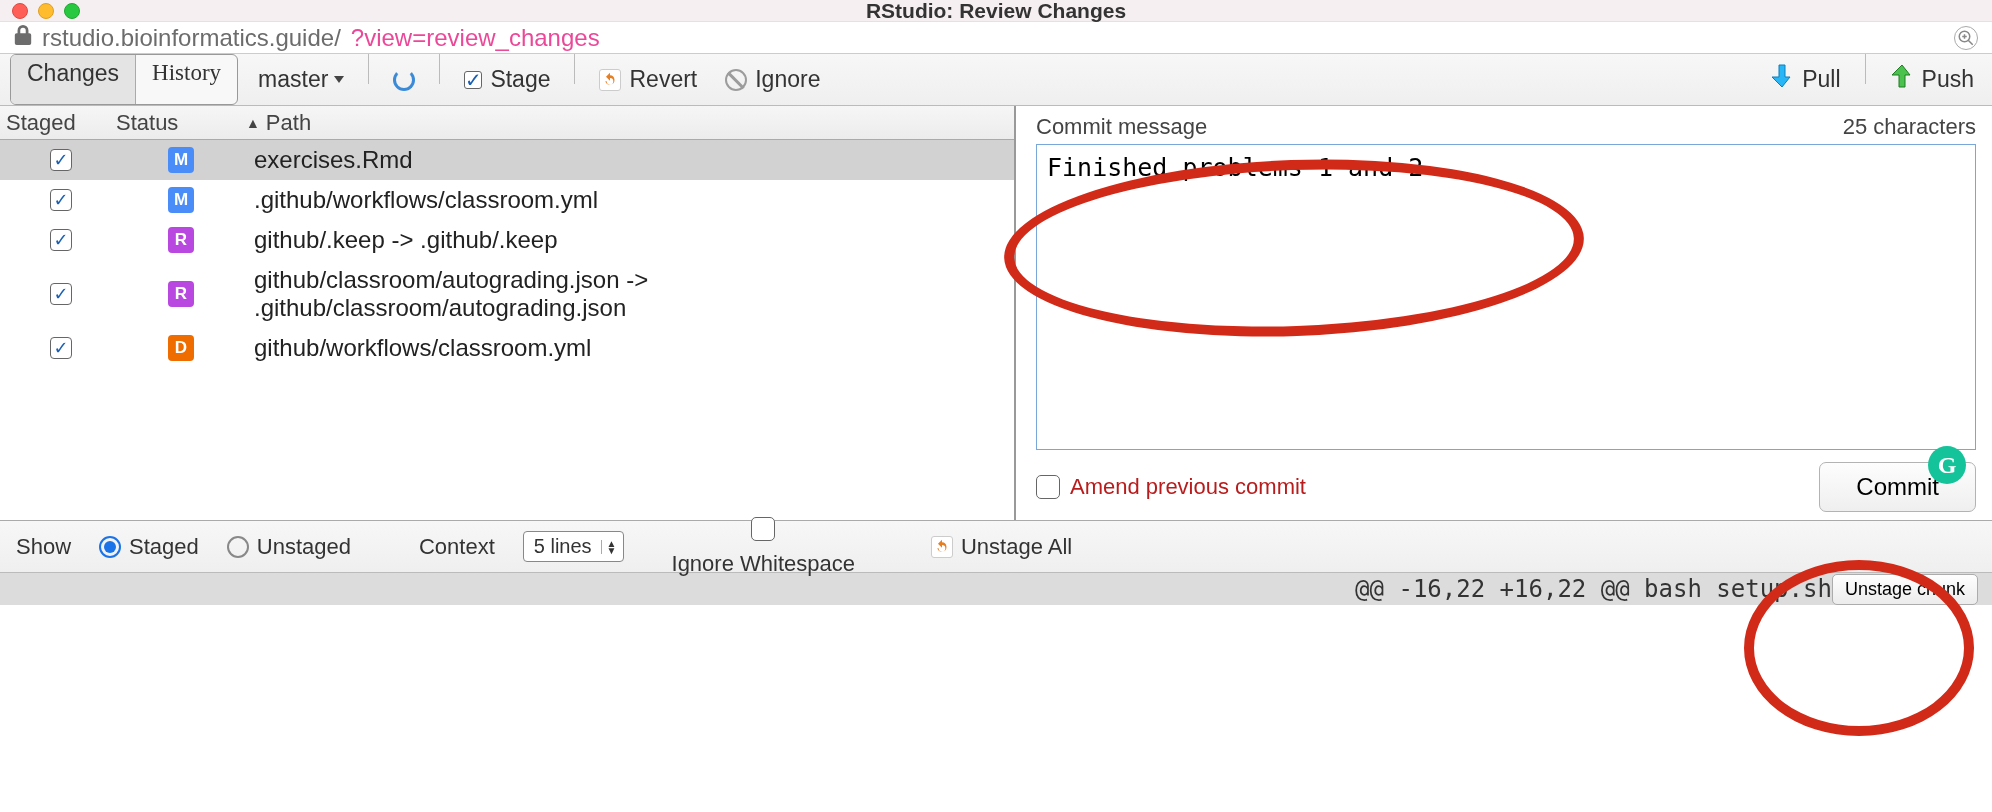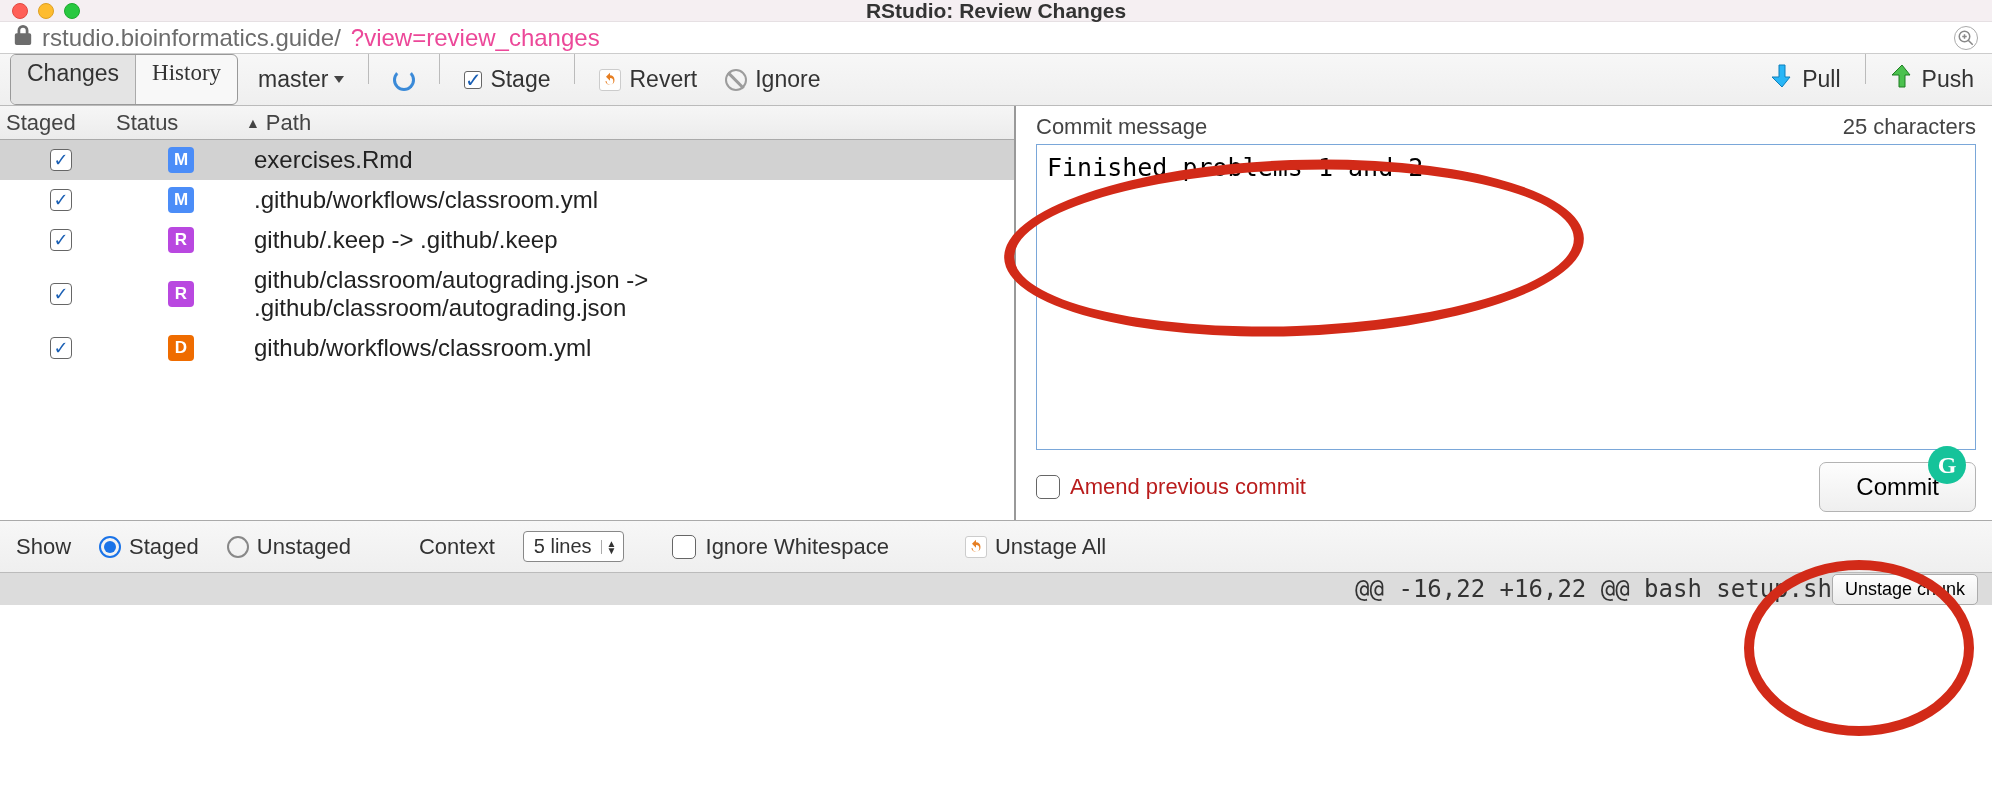--- a/index.html
+++ b/index.html
@@ -406,21 +406,21 @@
     <span>Unstaged</span>
   </label>
   <span style="margin-left:40px;">Context</span>
   <div class="context-sel">
     <span>5 lines</span>
     <span class="context-arrows">
         <span>▲</span>
         <span>▼</span>
       </span>
   </div>
-  <label style="display:flex;align-items:center;gap:10px;margin-left:20px;">
+  <label style="display:flex;align-items:center;gap:10px;margin-left:20px;flex-direction:column;">
     <span class="cb" style="width:24px;height:24px;border:1.5px solid #666;border-radius:5px;background:#fff;display:inline-block;"></span>
     <span>Ignore Whitespace</span>
   </label>
   <div class="tool-btn" style="margin-left:40px;">
     <span class="icon-revert">
       <svg viewBox="0 0 24 24">
           <path fill="#e67e22" d="M12 5V1L6 7l6 6V9a5 5 0 1 1-5 5H5a7 7 0 1 0 7-9Z"></path>
         </svg>
     </span>
     <span>Unstage All</span>

